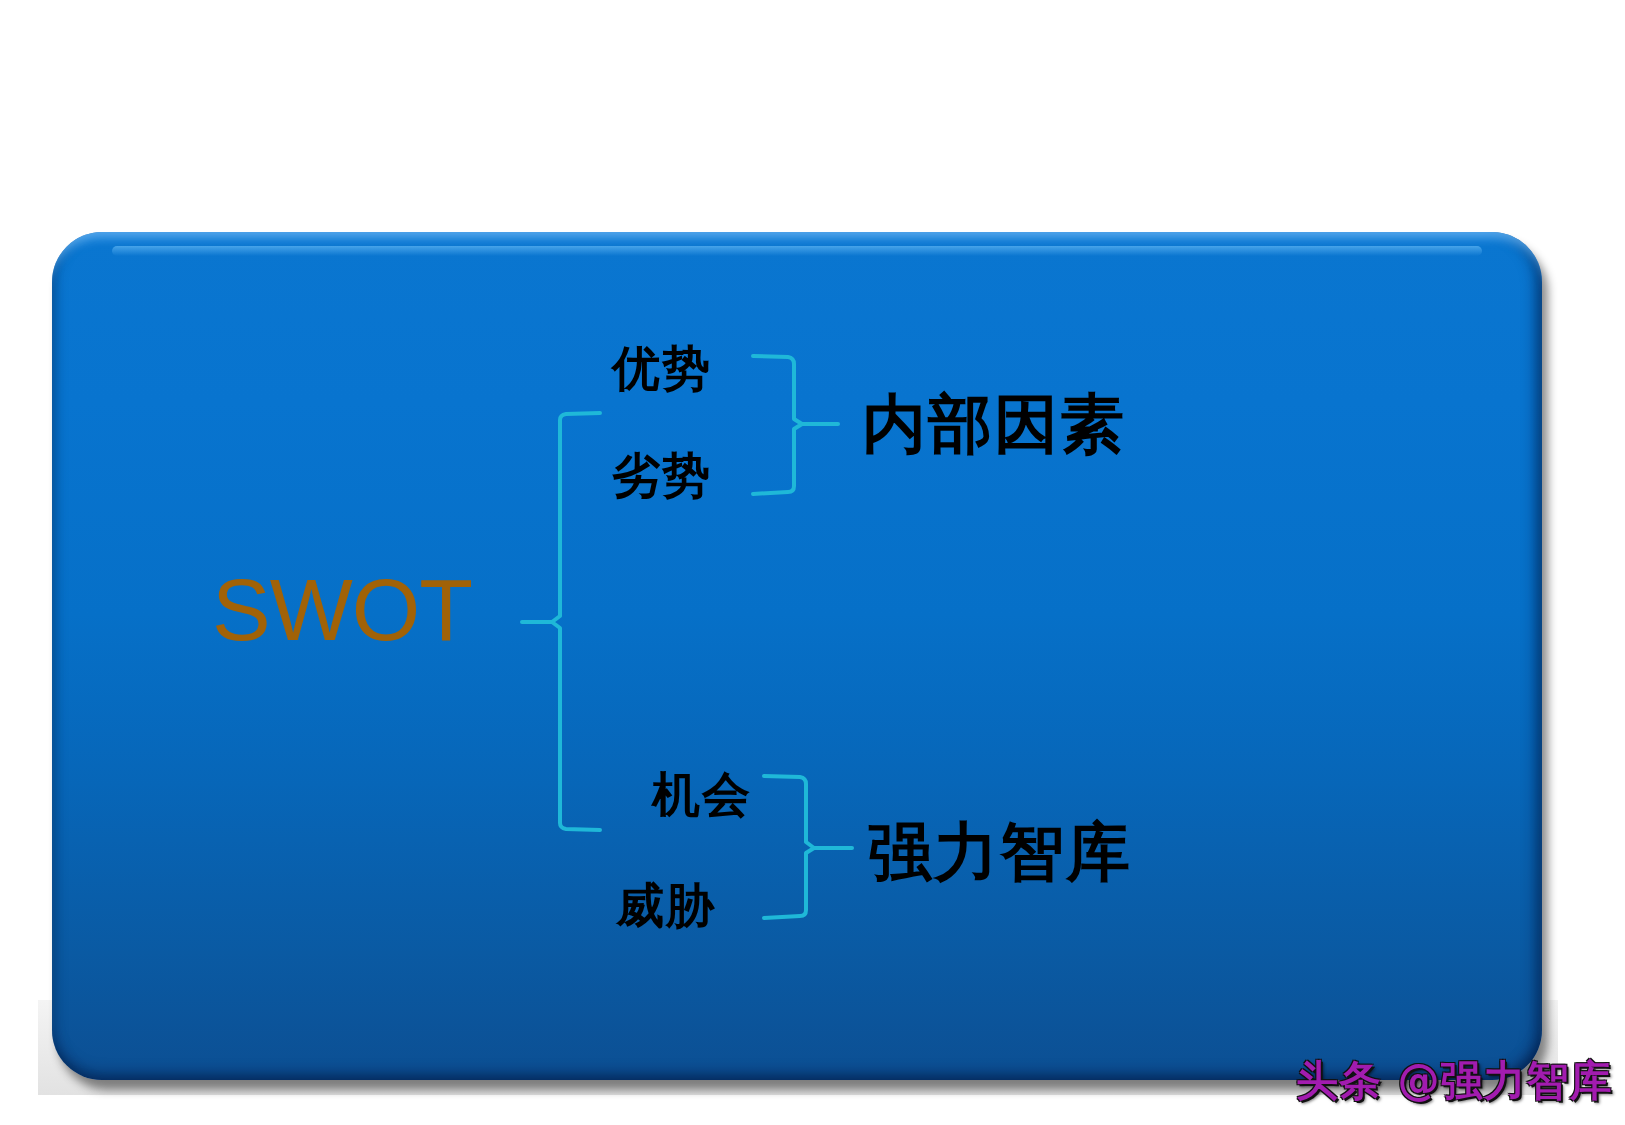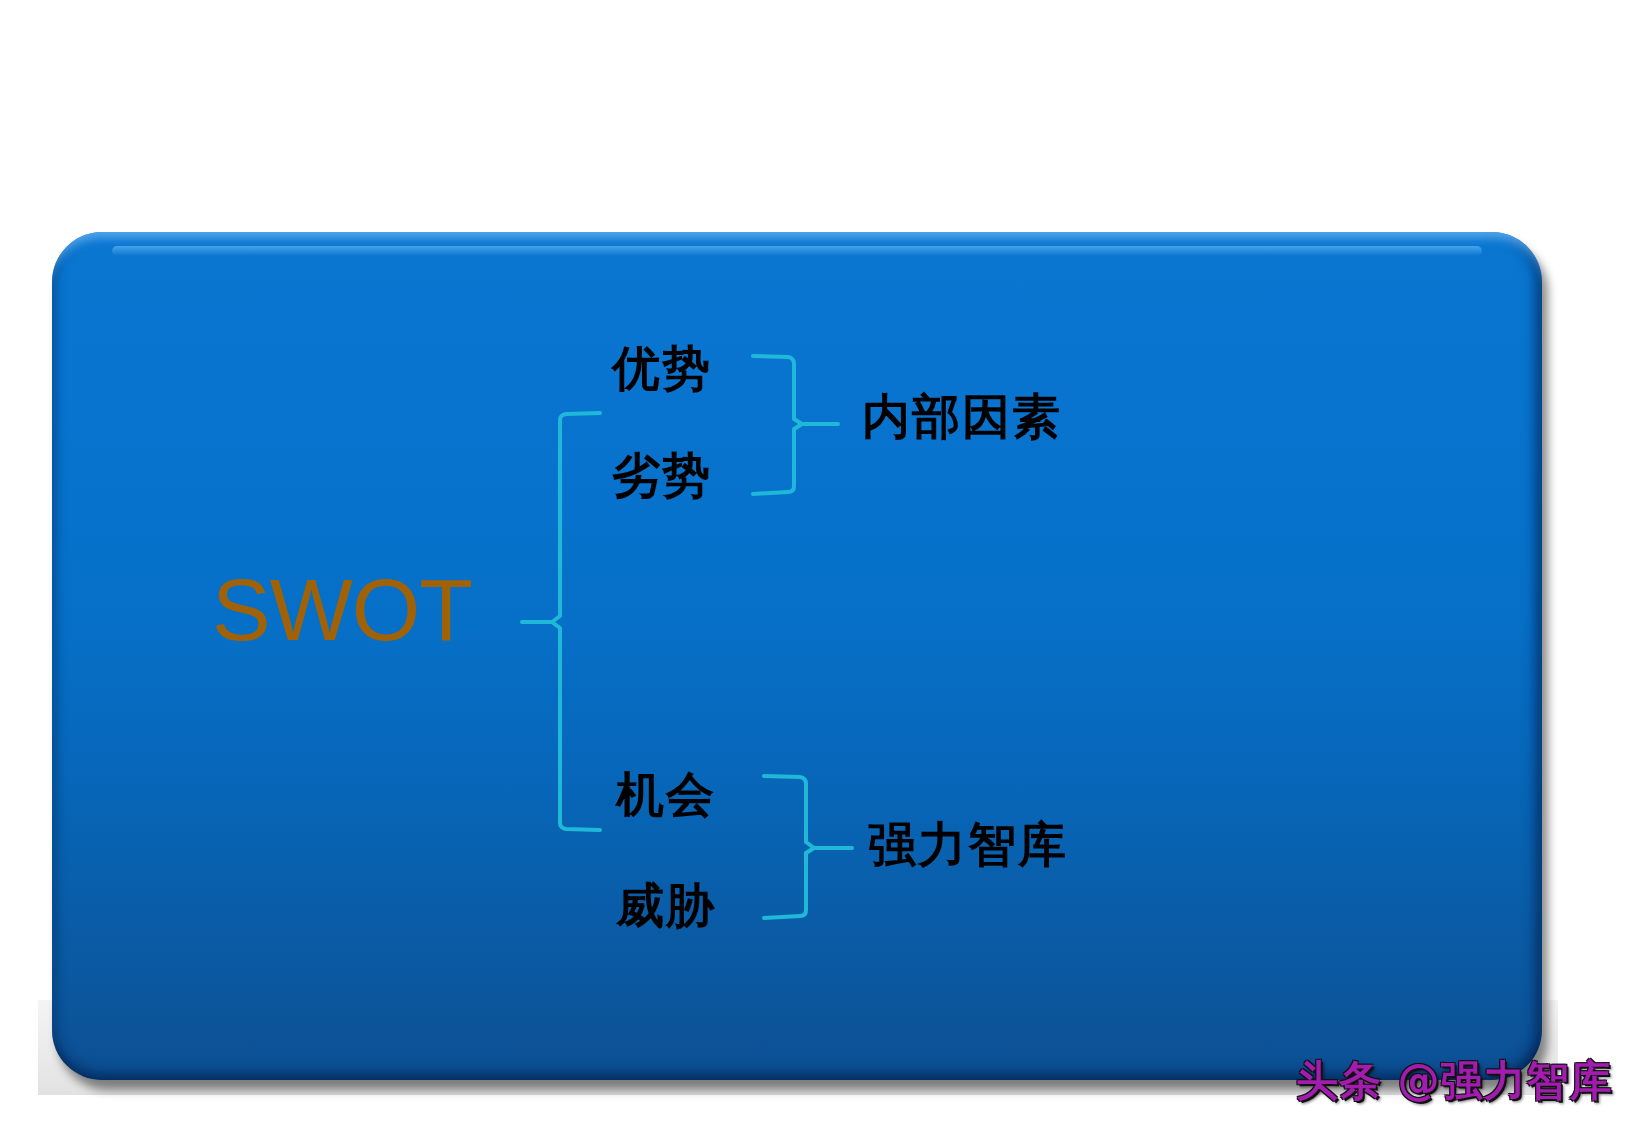--- a/index.html
+++ b/index.html
@@ -68,21 +68,21 @@
       color: #000000;
       font-weight: bold;
       line-height: 1;
       white-space: nowrap;
     }
     .item-label {
       font-size: 48px;
       letter-spacing: 2px;
     }
     .group-label {
-      font-size: 48px;
+      font-size: 64px;
       letter-spacing: 2px;
     }
     svg.brackets {
       position: absolute;
       left: 0;
       top: 0;
       width: 1625px;
       height: 1125px;
       pointer-events: none;
     }
@@ -121,19 +121,19 @@
 
     <path d="M764 776 L800 777 Q806 778 806 784 L806 842 L814 848 L806 853 L806 910 Q806 916 800 916 L764 918"></path>
     <path d="M814 848 L852 848"></path>
   </g>
 </svg>
 
 <div class="swot">SWOT</div>
 
 <div class="cn item-label" style="left:612px; top:344px;">优势</div>
 <div class="cn item-label" style="left:612px; top:451px;text-align:center;">劣势</div>
-<div class="cn item-label" style="left:616px; top:770px;">机会</div>
+<div class="cn item-label" style="left:652px; top:770px;">机会</div>
 <div class="cn item-label" style="left:616px; top:852px;margin-top:29px;">威胁</div>
 
 <div class="cn group-label" style="left:862px; top:392px;">内部因素</div>
 <div class="cn group-label" style="left:868px; top:820px;">强力智库</div>
 
 <div class="watermark">头条 @强力智库</div>
 
 </body></html>

